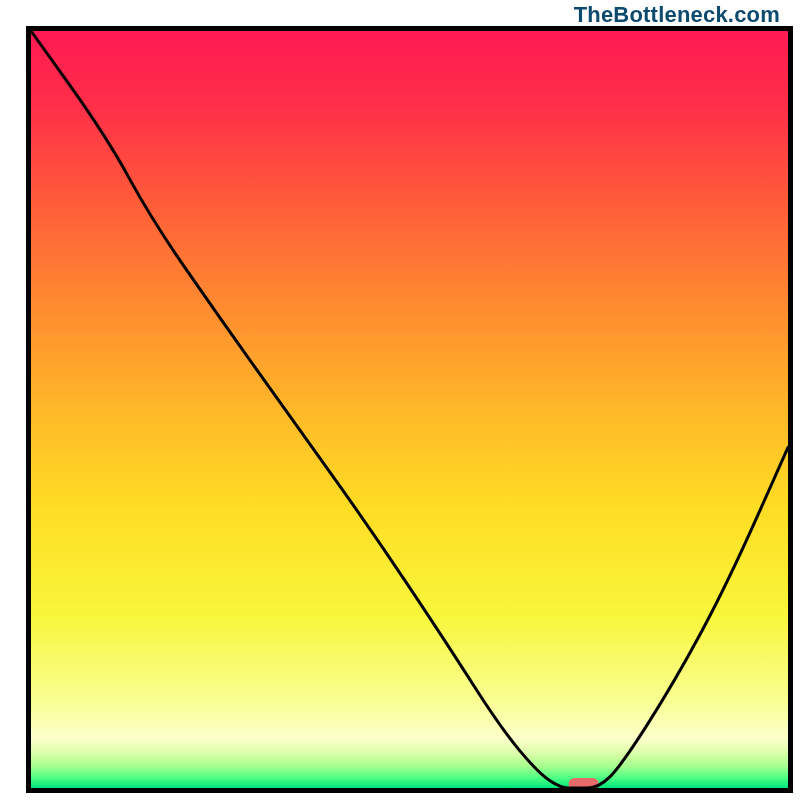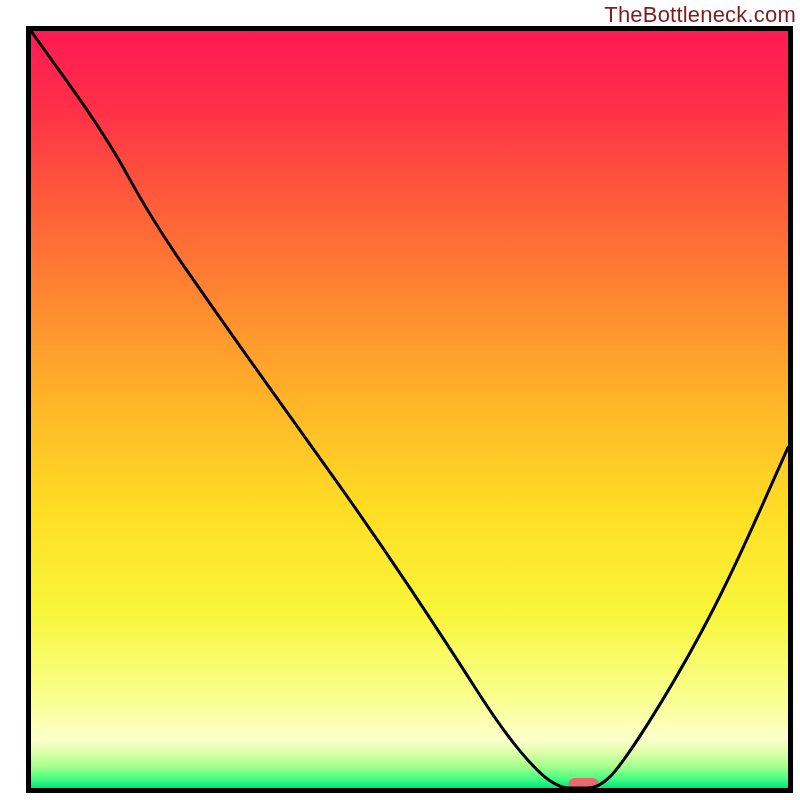--- a/index.html
+++ b/index.html
@@ -11,25 +11,25 @@
     overflow: hidden;
   }
   .chart-container {
     position: relative;
     width: 800px;
     height: 800px;
   }
   .watermark {
     position: absolute;
     top: 2px;
-    right: 4px;
+    right: 20px;
     font-family: Arial, Helvetica, sans-serif;
     font-size: 22px;
-    font-weight: 400;
-    color: #7f1d1d;
+    font-weight: 700;
+    color: #0c4a6e;
     letter-spacing: 0.2px;
     z-index: 10;
   }
   svg { display: block; }
 </style>
 </head>
 <body>
 
 <div class="chart-container">
   <div class="watermark">TheBottleneck.com</div>

